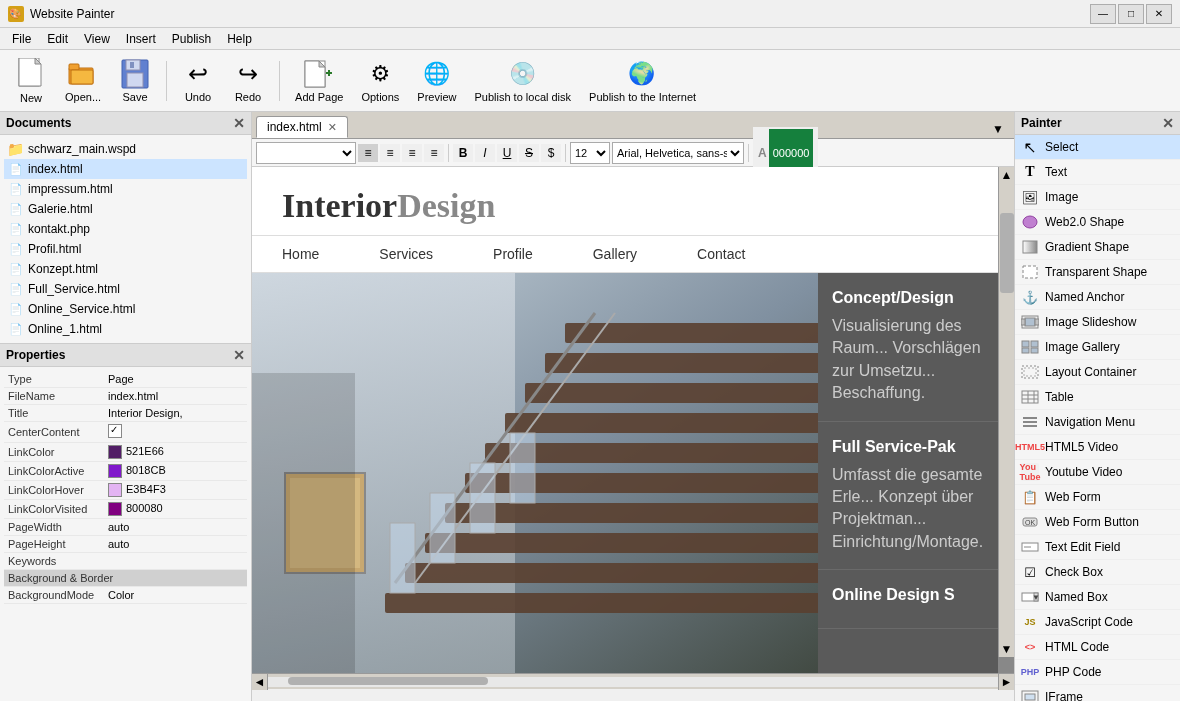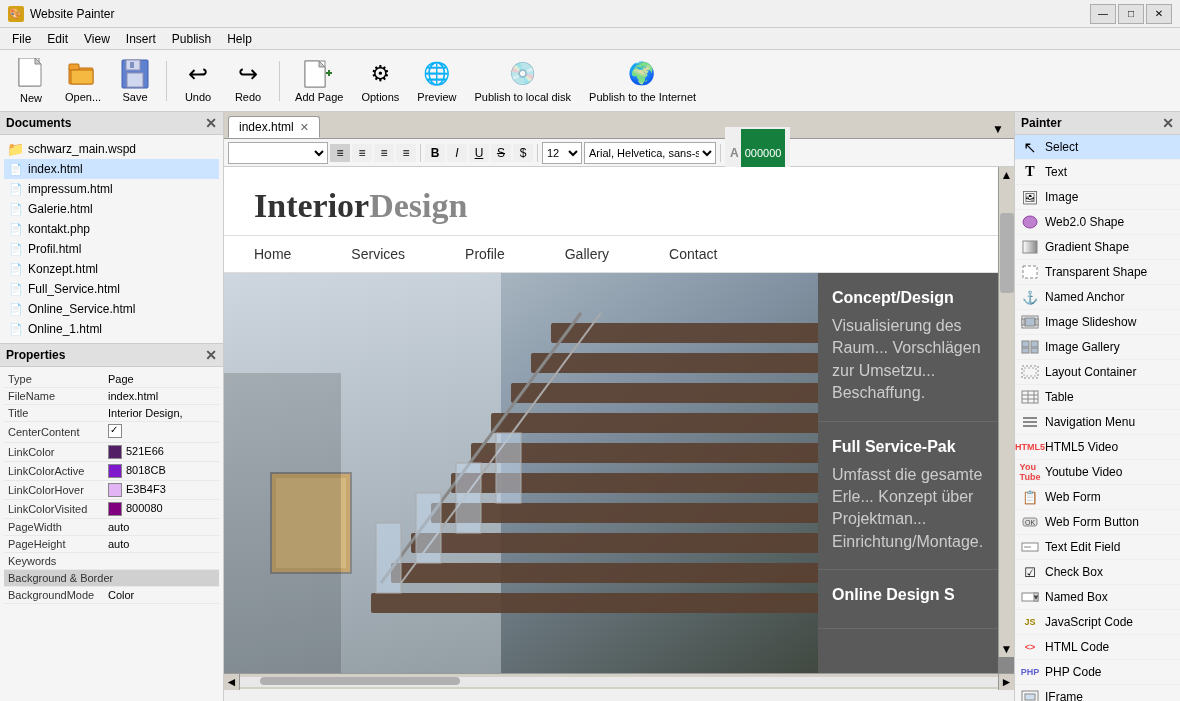--- a/index.html
+++ b/index.html
@@ -28,21 +28,21 @@
       display: flex; flex-direction: column; align-items: center; justify-content: center; padding: 4px 6px; cursor: pointer; min-width: 44px; height: 54px; border: 1px solid transparent; border-radius: 2px;
     }
     .toolbar-btn-icon { width: 32px; height: 32px; display: flex; align-items: center; justify-content: center; font-size: 20px; }
     .toolbar-btn-label { font-size: 11px; margin-top: 2px; }
     .toolbar-separator { width: 1px; height: 40px; background: #ccc; margin: 0 4px; }
 
     
     .main-layout { display: flex; height: calc(701px - 112px); }
 
     
-    .left-sidebar { width: 224px; display: flex; flex-direction: column; border-right: 1px solid #ccc; background: #f5f5f5; }
+    .left-sidebar { width: 252px; display: flex; flex-direction: column; border-right: 1px solid #ccc; background: #f5f5f5; }
 
     
     .panel { display: flex; flex-direction: column; }
     .panel-header { display: flex; align-items: center; justify-content: space-between; background: #e0e0e0; padding: 3px 6px; border-bottom: 1px solid #ccc; font-size: 12px; font-weight: bold; }
     .panel-close { cursor: pointer; font-size: 14px; color: #555; }
     .panel-content { padding: 4px; overflow-y: auto; }
 
     .doc-list { list-style: none; }
     .doc-item { display: flex; align-items: center; padding: 2px 4px; cursor: pointer; font-size: 12px; }
     .doc-item.active { background: #cce4ff; }

